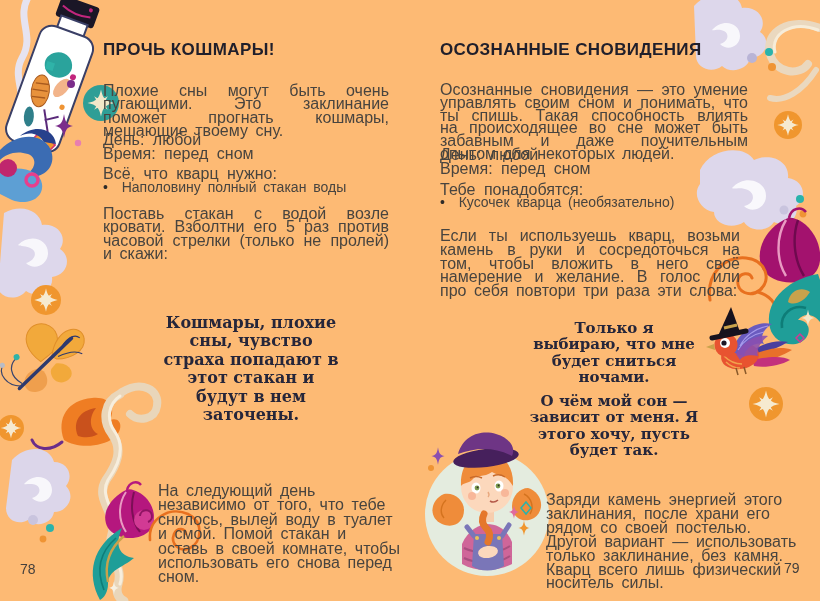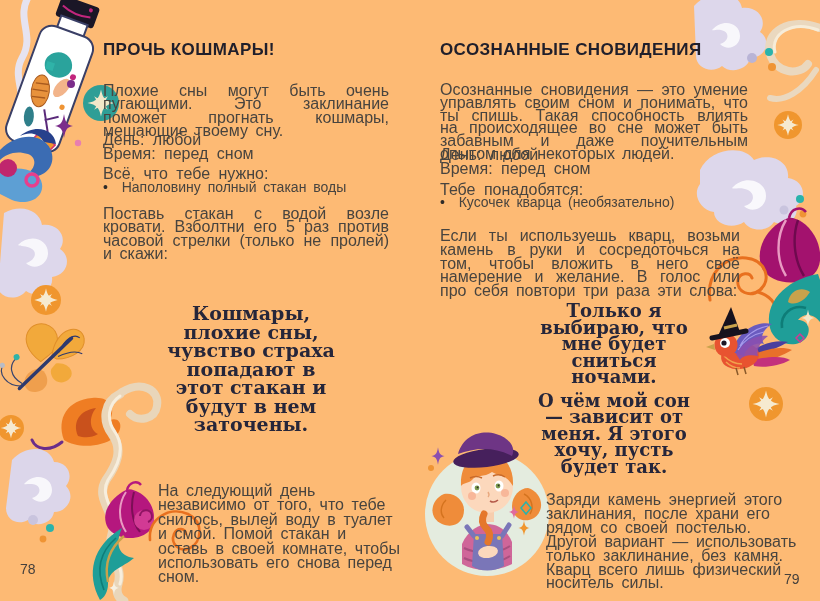--- a/index.html
+++ b/index.html
@@ -262,29 +262,29 @@
 
   <div class="abs title" style="left:103px;top:40px;">ПРОЧЬ КОШМАРЫ!</div>
 
   <div class="abs body-par" style="left:103px;top:84px;width:286px;">Плохие сны могут быть очень пугающими. Это заклинание поможет прогнать кошмары, мешающие твоему сну.</div>
 
   <div class="abs meta" style="left:103px;top:133px;">
     <div>День: любой</div>
     <div>Время: перед сном</div>
   </div>
 
-  <div class="abs meta" style="left:103px;top:167px;">Всё, что тебе нужно:</div>
+  <div class="abs meta" style="left:103px;top:167px;">Всё, что кварц нужно:</div>
   <ul class="abs needs" style="left:103px;top:181px;width:290px;">
     <li>Наполовину полный стакан воды</li>
   </ul>
 
   <div class="abs body-par" style="left:103px;top:207px;width:286px;">Поставь стакан с водой возле кровати. Взболтни его 5 раз против часовой стрелки (только не пролей) и скажи:</div>
 
   <div class="abs chant-circle" style="left:146px;top:267px;width:210px;height:204px;">
-    <div class="chant-text" style="width:176px;font-size:19px;line-height:18.5px;">Кошмары, плохие сны, чувство страха попадают в этот стакан и будут в нем заточены.</div>
+    <div class="chant-text" style="width:176px;font-size:16px;line-height:18.5px;">Кошмары, плохие сны, чувство страха попадают в этот стакан и будут в нем заточены.</div>
   </div>
 
   <div class="abs body-par rag" style="left:158px;top:484px;width:242px;line-height:14.4px;">На следующий день независимо от того, что тебе снилось, вылей воду в туалет и смой. Помой стакан и оставь в своей комнате, чтобы использовать его снова перед сном.</div>
 
   <div class="abs pagenum" style="left:20px;top:561px;">78</div>
 
   <div class="abs title" style="left:440px;top:40px;">ОСОЗНАННЫЕ СНОВИДЕНИЯ</div>
 
   <div class="abs body-par" style="left:440px;top:84px;width:308px;line-height:12.8px;word-spacing:2.4px;">Осознанные сновидения — это умение управлять своим сном и понимать, что ты спишь. Такая способность влиять на происходящее во сне может быть забавным и даже поучительным опытом для некоторых людей.</div>
 
@@ -294,23 +294,23 @@
   </div>
 
   <div class="abs meta" style="left:440px;top:183px;">Тебе понадобятся:</div>
   <ul class="abs needs" style="left:440px;top:196px;width:306px;">
     <li>Кусочек кварца (необязательно)</li>
   </ul>
 
   <div class="abs body-par" style="left:440px;top:229px;width:300px;line-height:13.8px;">Если ты используешь кварц, возьми камень в руки и сосредоточься на том, чтобы вложить в него своё намерение и желание. В голос или про себя повтори три раза эти слова:</div>
 
   <div class="abs chant-circle" style="left:521px;top:299px;width:186px;height:182px;">
-    <div class="chant-text" style="width:170px;font-size:18px;line-height:16.5px;">
+    <div class="chant-text" style="width:170px;font-size:15px;line-height:16.5px;">
       <p>Только я выбираю, что мне будет сниться ночами.</p>
       <p>О чём мой сон — зависит от меня. Я этого хочу, пусть будет так.</p>
     </div>
   </div>
 
   <div class="abs body-par rag" style="left:546px;top:493px;width:262px;line-height:13.9px;">Заряди камень энергией этого заклинания, после храни его рядом со своей постелью. Другой вариант — использовать только заклинание, без камня. Кварц всего лишь физический носитель силы.</div>
 
-  <div class="abs pagenum" style="left:784px;top:560px;margin-top:11px;">79</div>
+  <div class="abs pagenum" style="left:784px;top:560px;">79</div>
 
 </div>
 
 </body></html>

